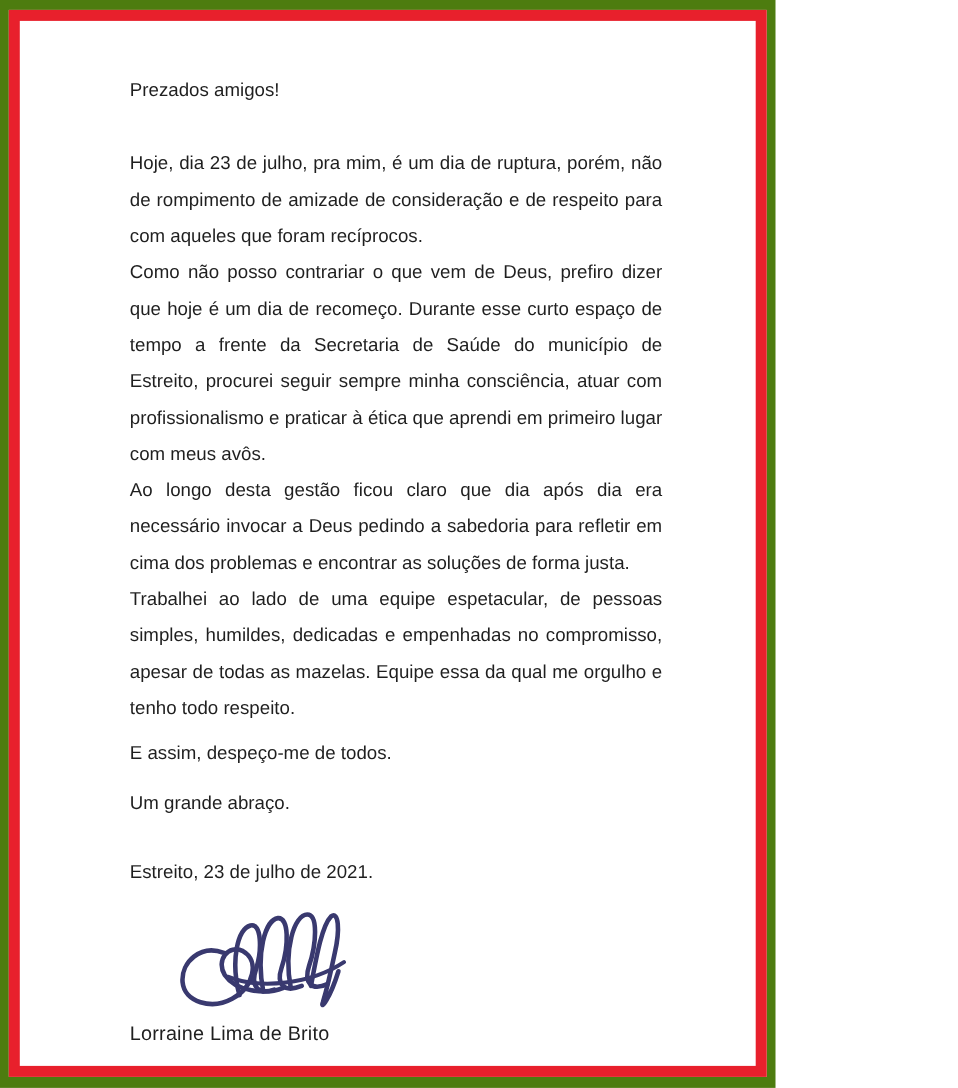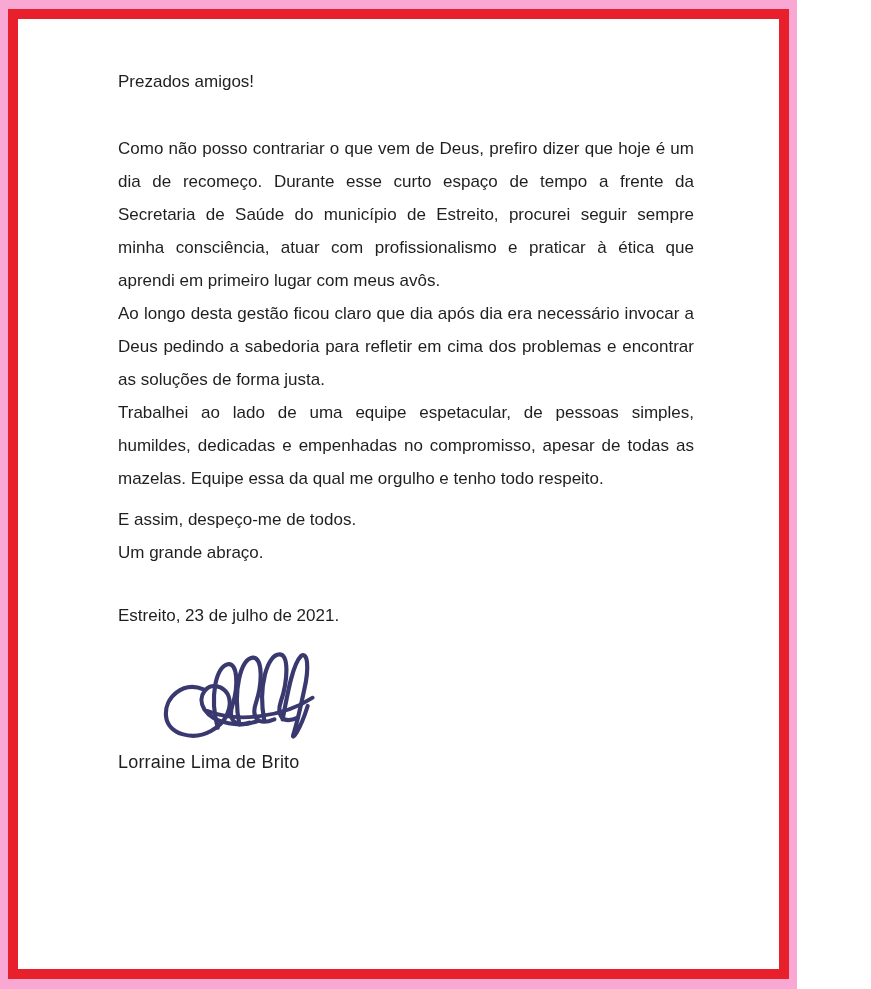--- a/index.html
+++ b/index.html
@@ -3,23 +3,23 @@
 <meta charset="utf-8">
 <style>
   * { margin: 0; padding: 0; box-sizing: border-box; }
   html, body { background: #ffffff; }
   body {
     font-family: "Liberation Sans", sans-serif;
     color: #1f1f1f;
   }
   .frame {
     position: relative;
-    width: 797px;
+    width: 705px;
     height: 989px;
-    background: #f9a8d4;
+    background: #4d7c0f;
     overflow: hidden;
   }
   .page-border {
     position: absolute;
     left: 8px;
     top: 9px;
     right: 8px;
     bottom: 10px;
     border: 10px solid #e8202c;
     background: #ffffff;
@@ -42,21 +42,21 @@
     margin: 0;
   }
   .closing-block {
     margin-top: 8px;
   }
   .closing-line {
     text-align: left;
     margin: 0;
   }
   .farewell {
-    margin-top: 0;
+    margin-top: 12px;
   }
   .dateline {
     margin-top: 30px;
   }
   .signature-wrap {
     margin-top: 14px;
     margin-left: 28px;
     width: 215px;
     height: 100px;
   }
@@ -75,20 +75,21 @@
 </head>
 <body>
 
 <div class="frame">
   <div class="page-border"></div>
 
   <div class="content">
 
     <p class="greeting">Prezados amigos!</p>
 
+    <p class="body-paragraph">Hoje, dia 23 de julho, pra mim, é um dia de ruptura, porém, não de rompimento de amizade de consideração e de respeito para com aqueles que foram recíprocos.</p>
 
     <p class="body-paragraph">Como não posso contrariar o que vem de Deus, prefiro dizer que hoje é um dia de recomeço. Durante esse curto espaço de tempo a frente da Secretaria de Saúde do município de Estreito, procurei seguir sempre minha consciência, atuar com profissionalismo e praticar à ética que aprendi em primeiro lugar com meus avôs.</p>
 
     <p class="body-paragraph">Ao longo desta gestão ficou claro que dia após dia era necessário invocar a Deus pedindo a sabedoria para refletir em cima dos problemas e encontrar as soluções de forma justa.</p>
 
     <p class="body-paragraph">Trabalhei ao lado de uma equipe espetacular, de pessoas simples, humildes, dedicadas e empenhadas no compromisso, apesar de todas as mazelas. Equipe essa da qual me orgulho e tenho todo respeito.</p>
 
     <div class="closing-block">
       <p class="closing-line">E assim, despeço-me de todos.</p>
     </div>

